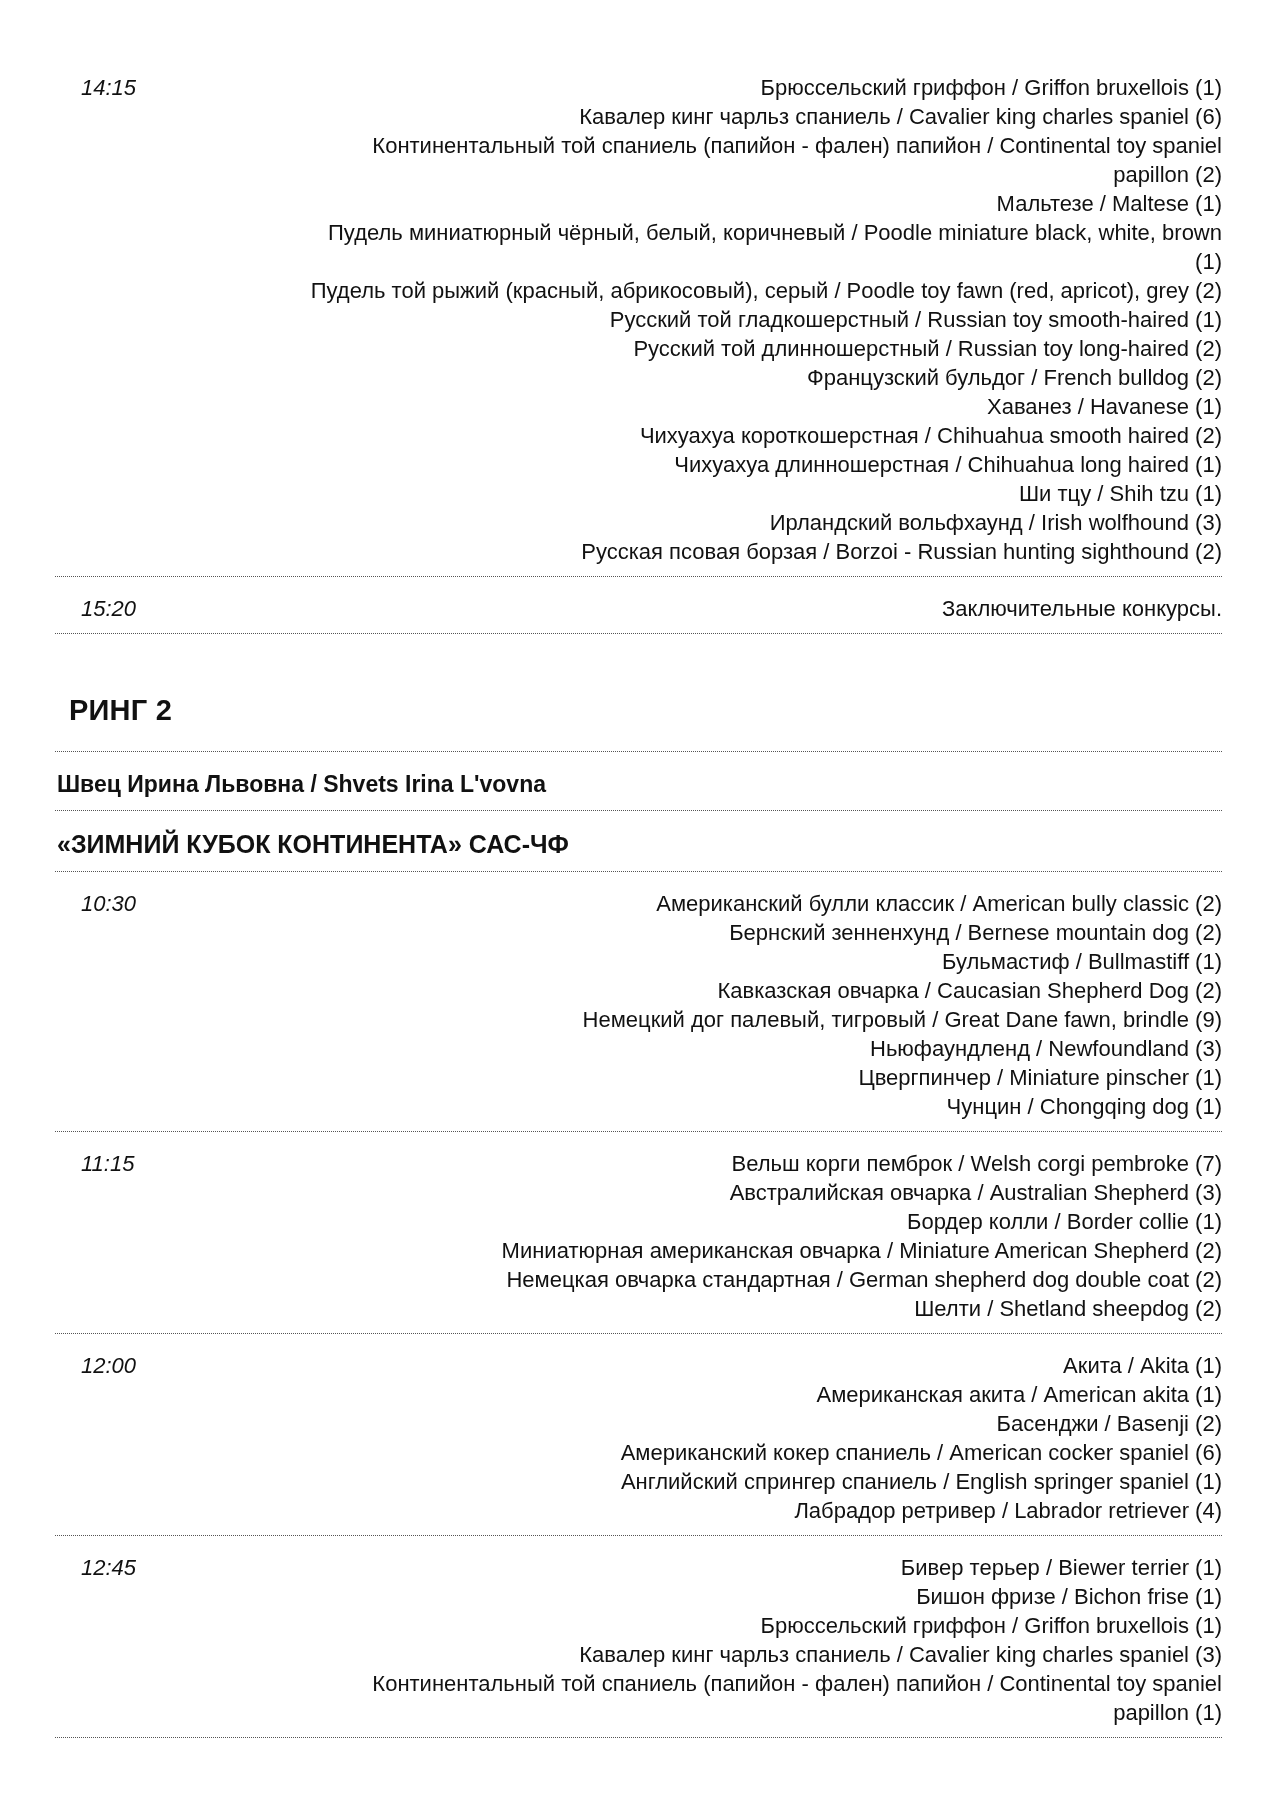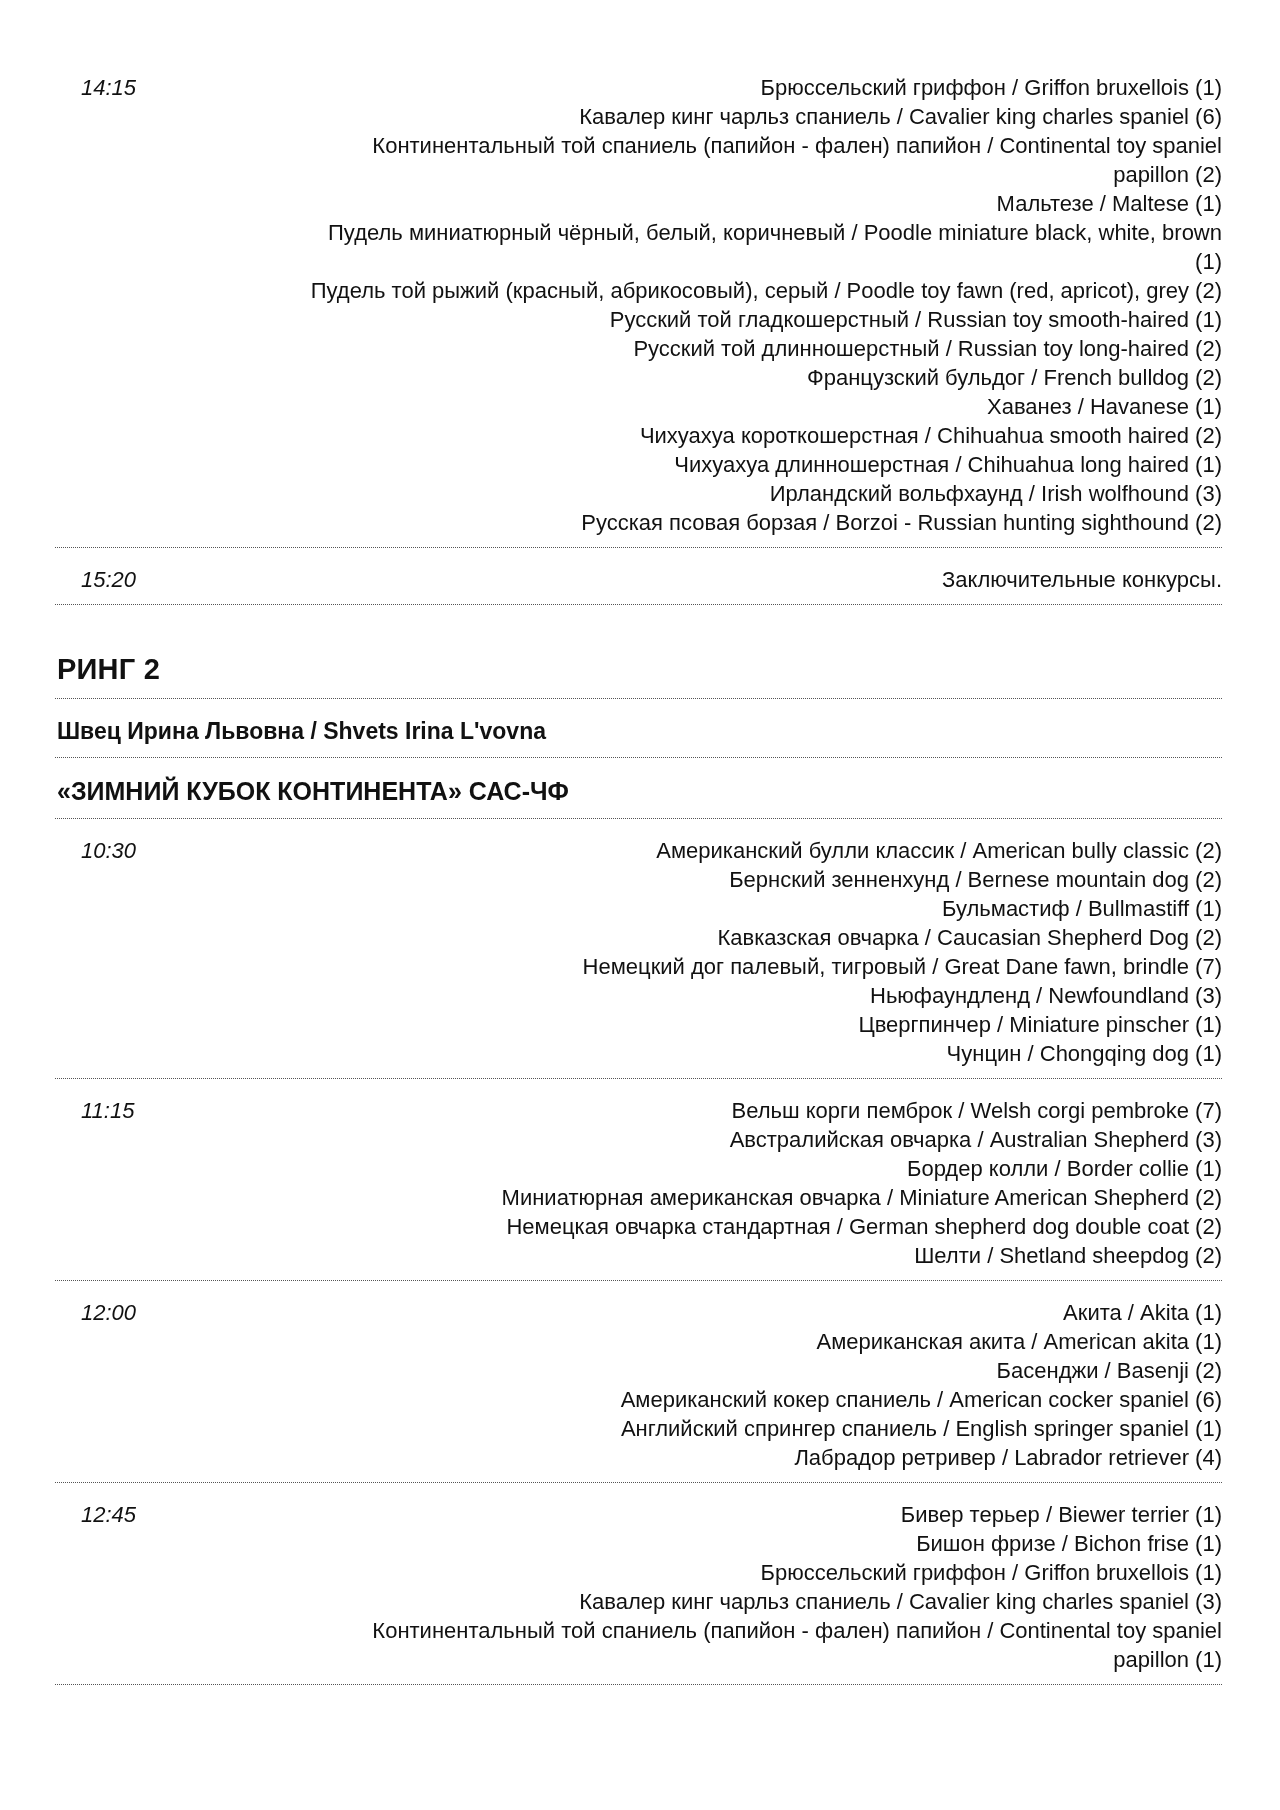--- a/index.html
+++ b/index.html
@@ -47,21 +47,21 @@
     line-height: 29px;
   }
   .heading-row {
     border-bottom: 1px dotted #555555;
     padding: 17px 0 11px 2px;
   }
   .ring-title-row {
     padding-top: 46px;
   }
   .ring-title {
-    margin: 0;
+    margin: 12px;
     font-size: 29px;
     line-height: 36px;
     font-weight: bold;
     letter-spacing: 0.2px;
   }
   .show-title {
     font-size: 25px;
     line-height: 32px;
     font-weight: bold;
   }
@@ -85,20 +85,21 @@
           <div class="breed">Континентальный той спаниель (папийон - фален) папийон / Continental toy spaniel papillon (2)</div>
           <div class="breed">Мальтезе / Maltese (1)</div>
           <div class="breed">Пудель миниатюрный чёрный, белый, коричневый / Poodle miniature black, white, brown (1)</div>
           <div class="breed">Пудель той рыжий (красный, абрикосовый), серый / Poodle toy fawn (red, apricot), grey (2)</div>
           <div class="breed">Русский той гладкошерстный / Russian toy smooth-haired (1)</div>
           <div class="breed">Русский той длинношерстный / Russian toy long-haired (2)</div>
           <div class="breed">Французский бульдог / French bulldog (2)</div>
           <div class="breed">Хаванез / Havanese (1)</div>
           <div class="breed">Чихуахуа короткошерстная / Chihuahua smooth haired (2)</div>
           <div class="breed">Чихуахуа длинношерстная / Chihuahua long haired (1)</div>
+          <div class="breed">Ши тцу / Shih tzu (1)</div>
           <div class="breed">Ирландский вольфхаунд / Irish wolfhound (3)</div>
           <div class="breed">Русская псовая борзая / Borzoi - Russian hunting sighthound (2)</div>
         </div>
       </div>
       <div class="row">
         <div class="time">15:20</div>
         <div class="breeds">
           <div class="breed">Заключительные конкурсы.</div>
         </div>
       </div>
@@ -117,21 +118,21 @@
   </div>
 
   <div id="ring2-schedule">
       <div class="row">
         <div class="time">10:30</div>
         <div class="breeds">
           <div class="breed">Американский булли классик / American bully classic (2)</div>
           <div class="breed">Бернский зенненхунд / Bernese mountain dog (2)</div>
           <div class="breed">Бульмастиф / Bullmastiff (1)</div>
           <div class="breed">Кавказская овчарка / Caucasian Shepherd Dog (2)</div>
-          <div class="breed">Немецкий дог палевый, тигровый / Great Dane fawn, brindle (7)</div>
+          <div class="breed">Немецкий дог палевый, тигровый / Great Dane fawn, brindle (9)</div>
           <div class="breed">Ньюфаундленд / Newfoundland (3)</div>
           <div class="breed">Цвергпинчер / Miniature pinscher (1)</div>
           <div class="breed">Чунцин / Chongqing dog (1)</div>
         </div>
       </div>
       <div class="row">
         <div class="time">11:15</div>
         <div class="breeds">
           <div class="breed">Вельш корги пемброк / Welsh corgi pembroke (7)</div>
           <div class="breed">Австралийская овчарка / Australian Shepherd (3)</div>

